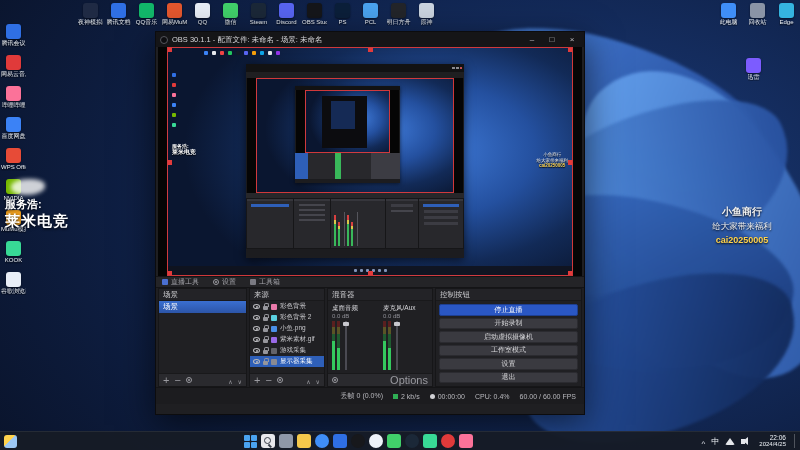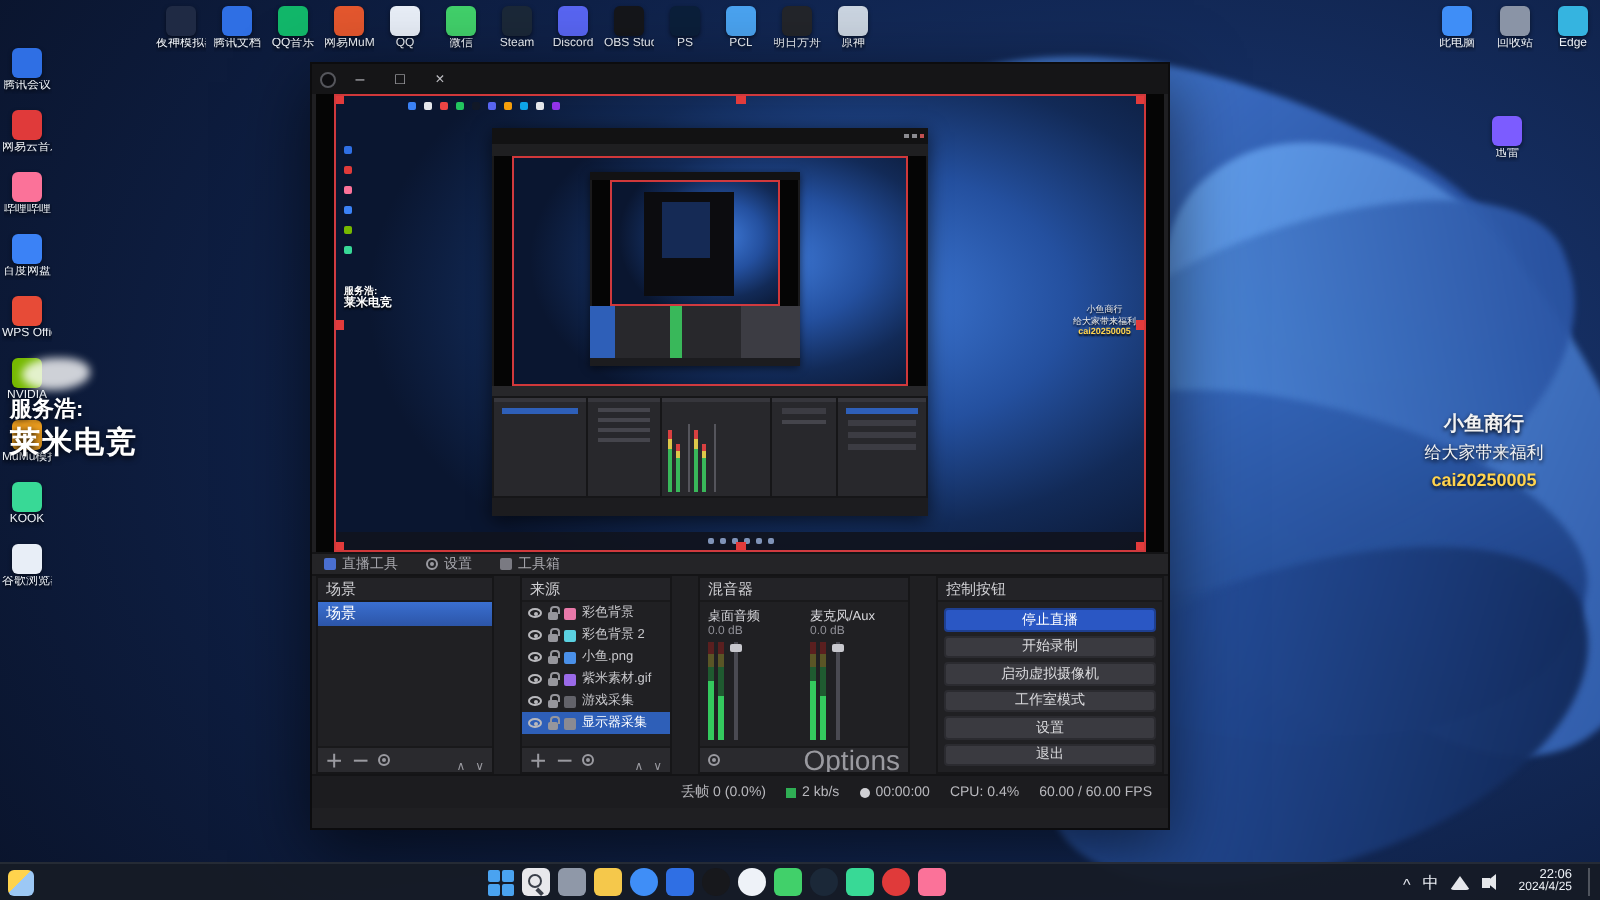--- a/index.html
+++ b/index.html
@@ -91,26 +91,26 @@
   .l3rect i{position:absolute;left:20%;top:10%;width:54%;height:55%;background:#152a55;display:block;}
   
   .xbar{height:12px;display:flex;align-items:center;gap:14px;padding:0 6px;background:#242427;border-top:1px solid #141416;border-bottom:1px solid #141416;}
   .tb-item{display:flex;align-items:center;gap:3px;font-size:7px;color:#a8a8ae;}
   .tb-item b{font-weight:normal;}
   .sq{width:6px;height:6px;background:#4a6fd0;border-radius:1px;display:block;}
   .sq2{background:#7a7a82;}
   .gearc{width:6px;height:6px;border:1px solid #9a9aa0;border-radius:50%;position:relative;display:block;}
   .gearc::after{content:"";position:absolute;left:1px;top:1px;width:2px;height:2px;background:#9a9aa0;border-radius:50%;}
   
-  .docks{height:99px;display:flex;gap:13px;padding:0 2px;}
+  .docks{height:99px;display:flex;gap:2px;padding:0 2px;}
   .dock{background:#2a2a2e;border:1px solid #161618;display:flex;flex-direction:column;overflow:hidden;}
   .d-sc{width:89px}.d-sr{width:76px}.d-mx{width:106px}.d-tr{width:68px}.d-ct{flex:1}
   .dh{height:12px;background:#232327;color:#cfcfd3;font-size:7.5px;line-height:12px;padding:0 4px;border-bottom:1px solid #19191b;white-space:nowrap;overflow:hidden;}
   .db{flex:1;background:#202023;position:relative;overflow:hidden;}
-  .dt{height:13px;background:#2a2a2e;border-top:1px solid #19191b;display:flex;align-items:center;gap:5px;padding:0 4px;color:#9a9aa0;font-size:14px;}
+  .dt{height:13px;background:#2a2a2e;border-top:1px solid #19191b;display:flex;align-items:center;gap:5px;padding:0 4px;color:#9a9aa0;font-size:11px;}
   .g-add::before{content:"+";}
   .g-rem::before{content:"\2212";}
   .g-up::before{content:"\2227";font-size:6px;}
   .g-dn::before{content:"\2228";font-size:6px;}
   .spacer{flex:1;}
   .srow{height:12px;display:flex;align-items:center;padding:0 4px;font-size:7.5px;color:#d8d8dc;}
   .srow.sel{background:linear-gradient(#3a6fd0,#2c55a8);color:#fff;}
   .lrow{height:11px;display:flex;align-items:center;gap:3px;padding:0 3px;font-size:6.5px;color:#c8c8cc;white-space:nowrap;overflow:hidden;}
   .lrow.sel{background:#2e5fb8;color:#fff;}
   .ieye{width:7px;height:5px;border:1px solid #b9b9bd;border-radius:50%;position:relative;flex:none;}
@@ -302,20 +302,21 @@
   <div class="ovr">
     <span class="r1">小鱼商行</span>
     <span class="r2">给大家带来福利</span>
     <span class="r3">cai20250005</span>
   </div>
 
   <div class="obs">
 
     <div class="tbar">
       <span class="logo"></span>
+      <span class="ttl">OBS 30.1.1 - 配置文件: 未命名 - 场景: 未命名</span>
       <span class="wbtn">–</span>
       <span class="wbtn">□</span>
       <span class="wbtn">×</span>
     </div>
 
 
     <div class="pv">
       <div class="mdk">
         <i class="h tl"></i>
           <i class="h tm"></i>

